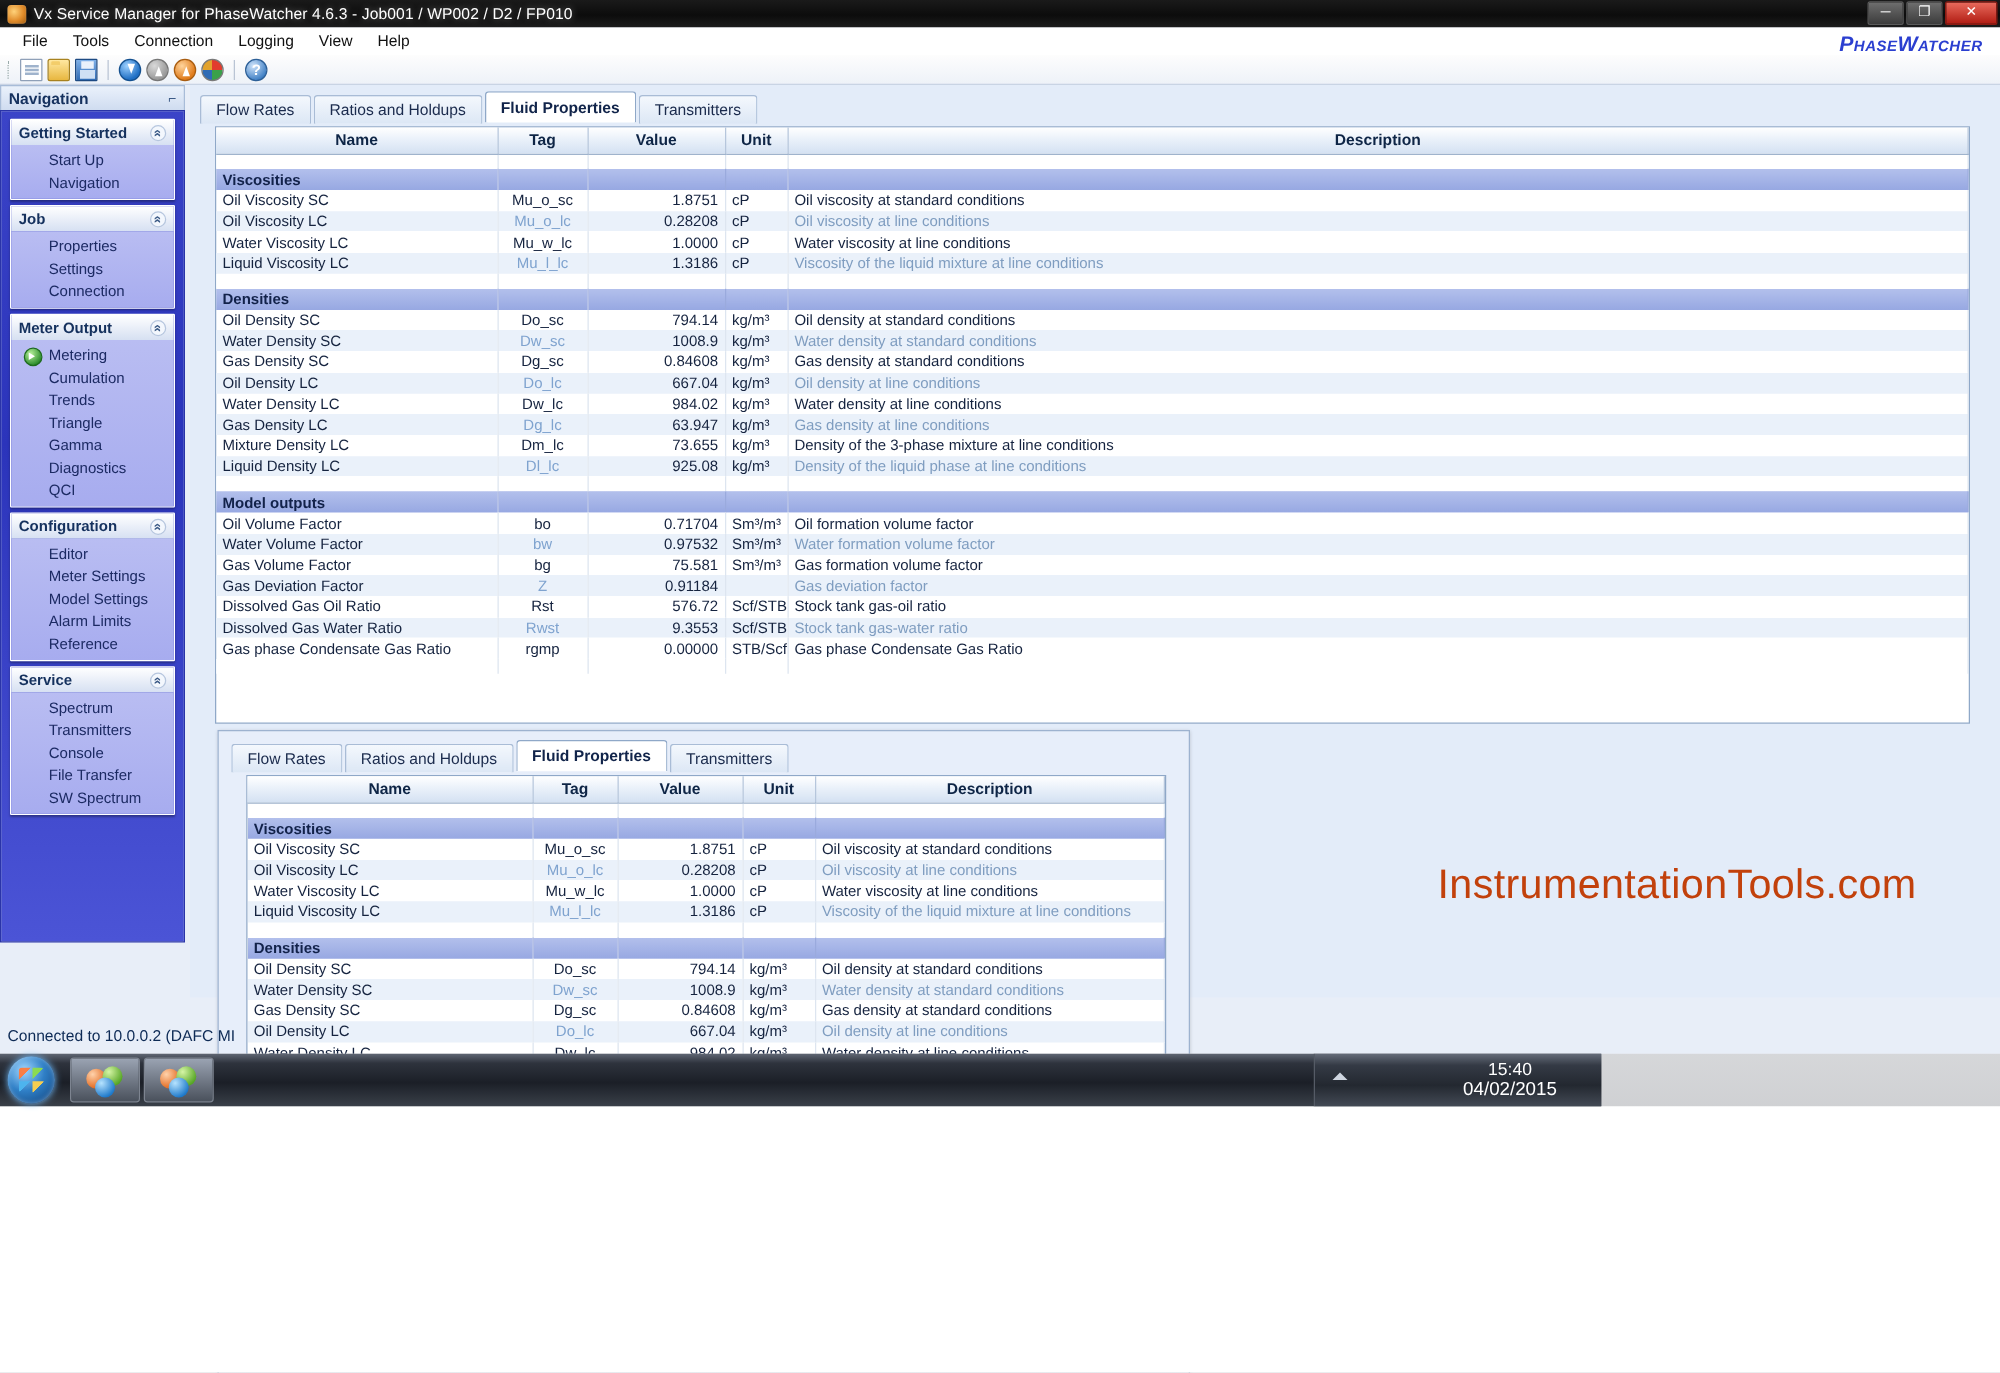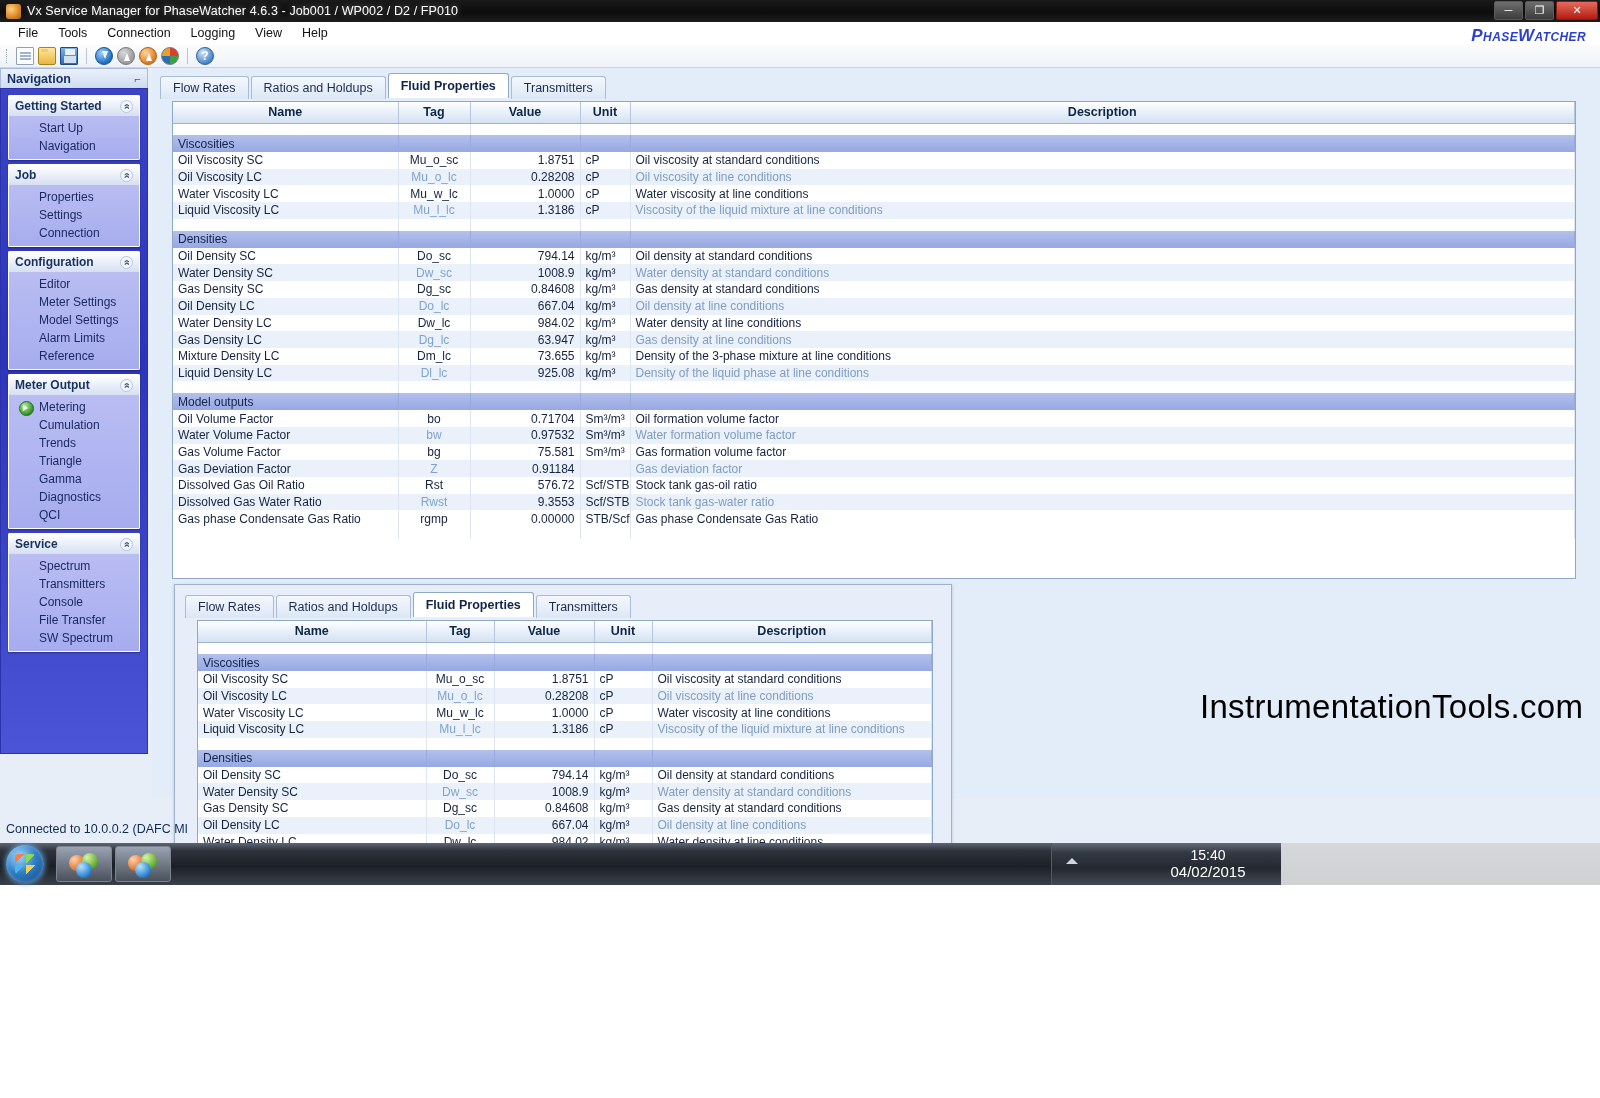--- a/index.html
+++ b/index.html
@@ -183,41 +183,41 @@
   }
   table.grid td {
     border-right:1px solid #dde5f0;
     font-size:12px; color:#15233f; height:16.7px; padding:0 5px; white-space:nowrap;
     overflow:hidden;
   }
   tr.alt td { background:#eaf1fa; }
   tr.blank td { height:12px; background:#ffffff; }
   tr.section td {
     background: linear-gradient(to bottom,#b3c0ec,#97a8e2);
-    font-weight:normal; color:#12224a; height:17px;
+    font-weight:bold; color:#12224a; height:17px;
     border-right:1px solid #9aaadd;
   }
   td.c-name { padding-left: 26px; }
   td.c-tag { color:#7f9ec4; text-align:center; font-size:11.5px; }
   td.c-val { text-align:right; padding-right:6px; }
   td.c-unit { text-align:left; padding-left:5px; font-size:11.5px; }
   td.c-desc { color:#8aa2bd; font-size:11.5px; padding-left:6px; border-right:none; }
   tr.alt td.c-desc { color:#7f9dc0; }
   tr.alt td.c-tag { color:#7fa3cf; }
   td.sec-label { padding-left: 14px; }
 
   
   .subwin {
     position:absolute; left:22px; top:516px; width:778px; height:520px;
     background:#e7eefa; border:1px solid #9db2cf;
     box-shadow: 0 1px 3px rgba(0,0,0,.18);
     overflow:hidden;
   }
   .watermark {
-    position:absolute; left:1200px; top:688px; font-size:33px; color:#000000;
+    position:absolute; left:1150px; top:688px; font-size:33px; color:#c2410c;
     letter-spacing:.3px; white-space:nowrap; pointer-events:none;
     font-family:"Liberation Sans", sans-serif;
   }
 
   
   .taskbar {
     position:absolute; left:0; top:843px; width:1600px; height:255px;
     background: linear-gradient(to bottom, rgba(90,95,105,.25), rgba(30,33,40,.35));
     background-color:#ffffff;
   }
@@ -323,44 +323,44 @@
               <span class="chev" style="transform: rotate(-90deg);">»</span>
             </div>
             <div class="group-items">
               <div class="nav-item"><span>Properties</span></div>
               <div class="nav-item"><span>Settings</span></div>
               <div class="nav-item"><span>Connection</span></div>
             </div>
           </div>
           <div class="nav-group">
             <div class="group-head">
-              <span>Configuration</span>
-              <span class="chev" style="transform: rotate(-90deg);">»</span>
-            </div>
-            <div class="group-items">
-              <div class="nav-item"><span>Editor</span></div>
-              <div class="nav-item"><span>Meter Settings</span></div>
-              <div class="nav-item"><span>Model Settings</span></div>
-              <div class="nav-item"><span>Alarm Limits</span></div>
-              <div class="nav-item"><span>Reference</span></div>
-            </div>
-          </div>
-          <div class="nav-group">
-            <div class="group-head">
               <span>Meter Output</span>
               <span class="chev" style="transform: rotate(-90deg);">»</span>
             </div>
             <div class="group-items">
               <div class="nav-item active-icon"><span>Metering</span></div>
               <div class="nav-item"><span>Cumulation</span></div>
               <div class="nav-item"><span>Trends</span></div>
               <div class="nav-item"><span>Triangle</span></div>
               <div class="nav-item"><span>Gamma</span></div>
               <div class="nav-item"><span>Diagnostics</span></div>
               <div class="nav-item"><span>QCI</span></div>
+            </div>
+          </div>
+          <div class="nav-group">
+            <div class="group-head">
+              <span>Configuration</span>
+              <span class="chev" style="transform: rotate(-90deg);">»</span>
+            </div>
+            <div class="group-items">
+              <div class="nav-item"><span>Editor</span></div>
+              <div class="nav-item"><span>Meter Settings</span></div>
+              <div class="nav-item"><span>Model Settings</span></div>
+              <div class="nav-item"><span>Alarm Limits</span></div>
+              <div class="nav-item"><span>Reference</span></div>
             </div>
           </div>
           <div class="nav-group">
             <div class="group-head">
               <span>Service</span>
               <span class="chev" style="transform: rotate(-90deg);">»</span>
             </div>
             <div class="group-items">
               <div class="nav-item"><span>Spectrum</span></div>
               <div class="nav-item"><span>Transmitters</span></div>

